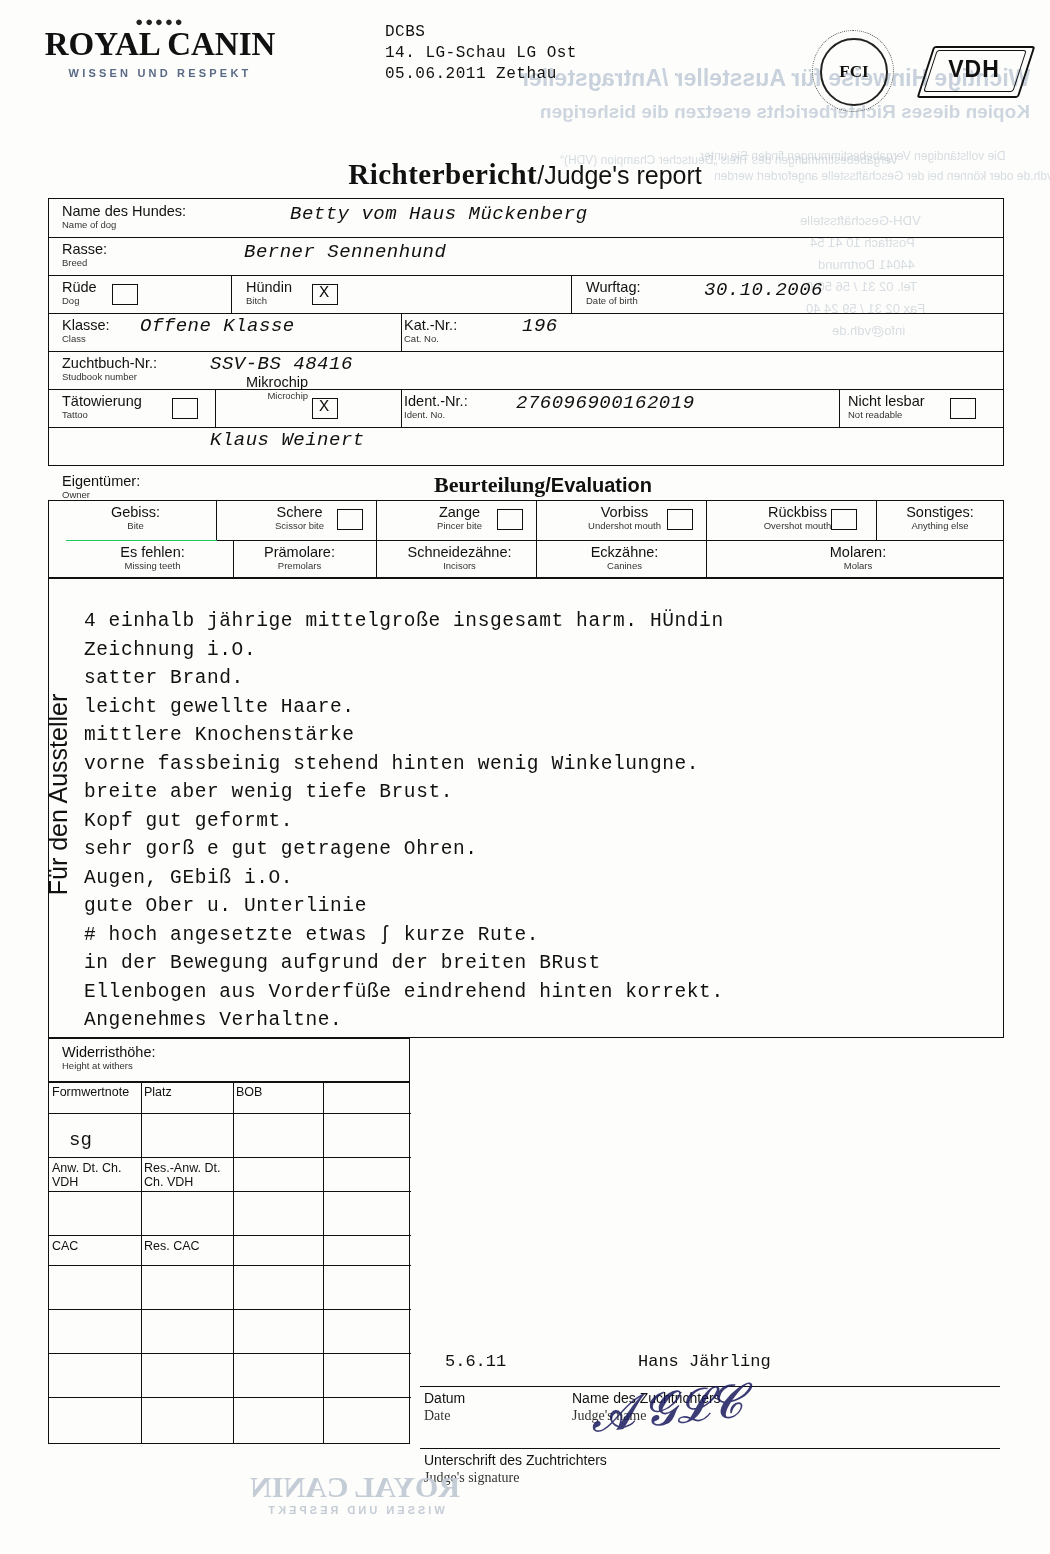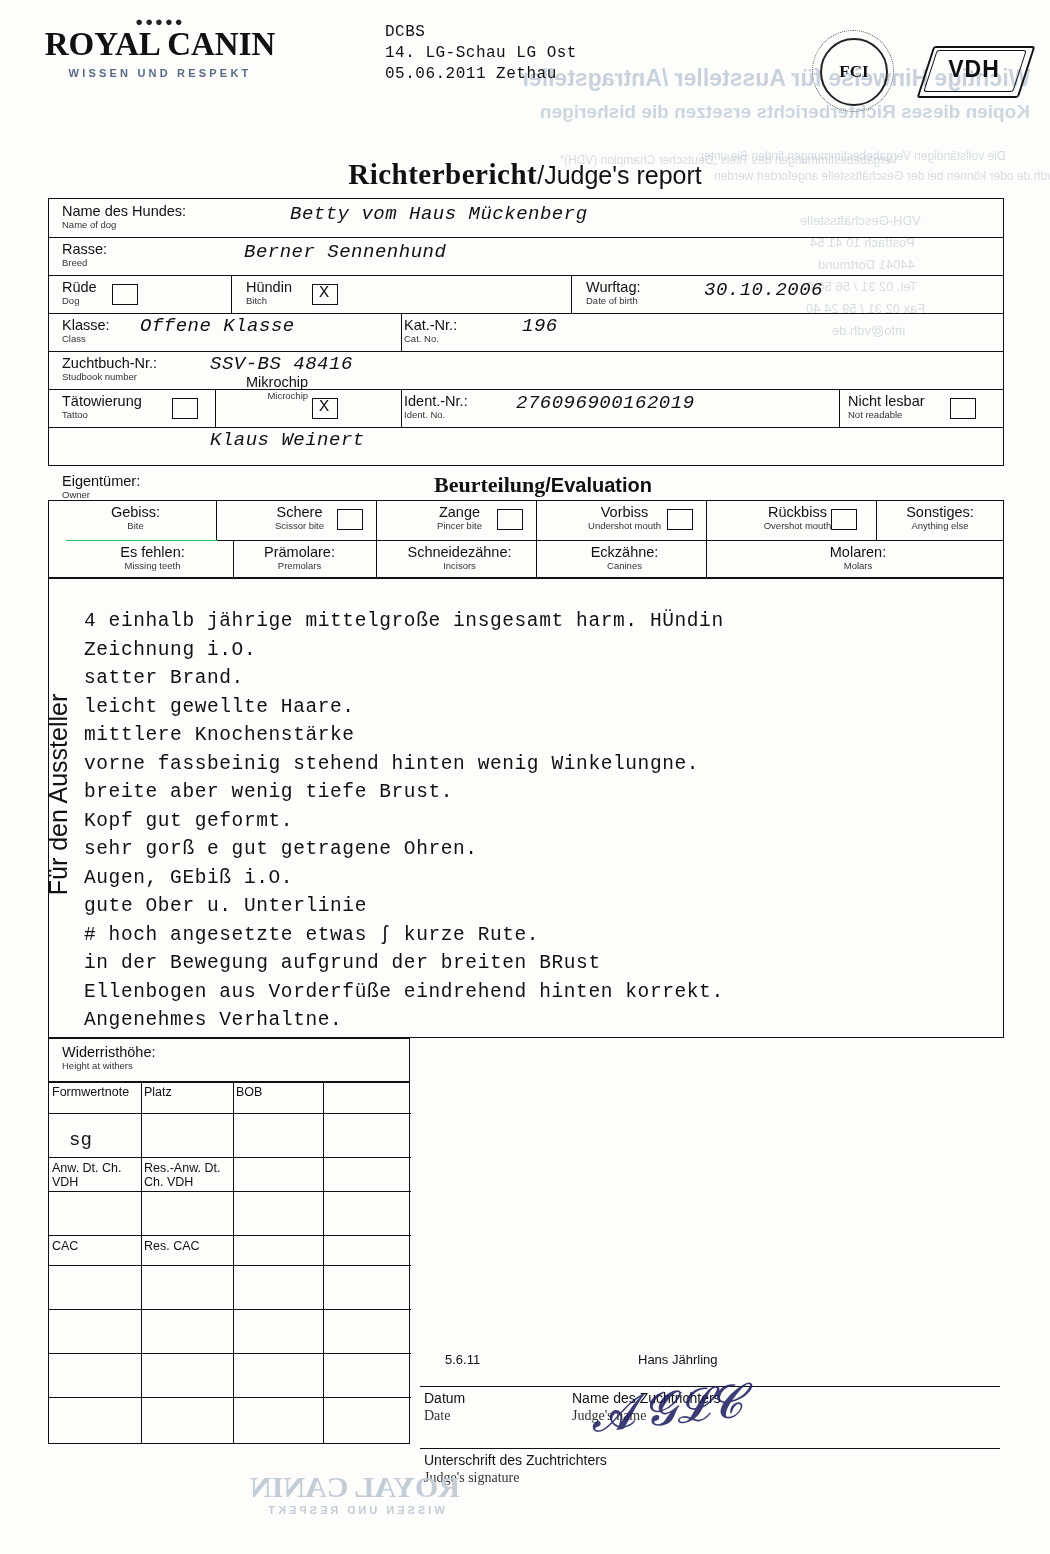--- a/index.html
+++ b/index.html
@@ -74,21 +74,21 @@
   
   .rt{position:absolute;left:48px;top:1082px;width:362px;height:362px;border:1px solid #111;box-sizing:border-box;}
   .rt-cell{position:absolute;box-sizing:border-box;font-size:12.5px;padding:2px 3px;line-height:14px;}
   .rt .hl{position:absolute;height:1px;background:#111;left:0;width:362px;}
   .rt .vl{position:absolute;width:1px;background:#111;top:0;}
   .sg{position:absolute;font-family:"Liberation Mono",monospace;font-size:19px;}
 
   
   .sig{position:absolute;left:420px;top:1360px;width:600px;}
   .sig .line{position:absolute;height:1px;background:#111;}
-  .sig-val{position:absolute;font-family:Liberation Sans, sans-serif;font-size:13px;}
+  .sig-val{position:absolute;font-family:Liberation Mono, monospace;font-size:17px;}
   .sig-lbl-de{position:absolute;font-size:14px;}
   .sig-lbl-en{position:absolute;font-size:14px;color:#333;font-family:Liberation Serif, serif;}
   .scribble{position:absolute;left:590px;top:1382px;font-family:"Liberation Serif",serif;font-size:46px;font-style:italic;color:#1a1a5e;transform:rotate(-6deg);opacity:.85;}
 
   
   .rc-bottom{position:absolute;left:205px;top:1470px;width:300px;text-align:center;color:#c4ccd6;transform:scaleX(-1);}
   .rc-bottom .n{font-size:30px;font-weight:bold;font-family:"Liberation Serif",serif;}
   .rc-bottom .s{font-size:11px;letter-spacing:3px;font-weight:bold;}
 </style>
 </head>

